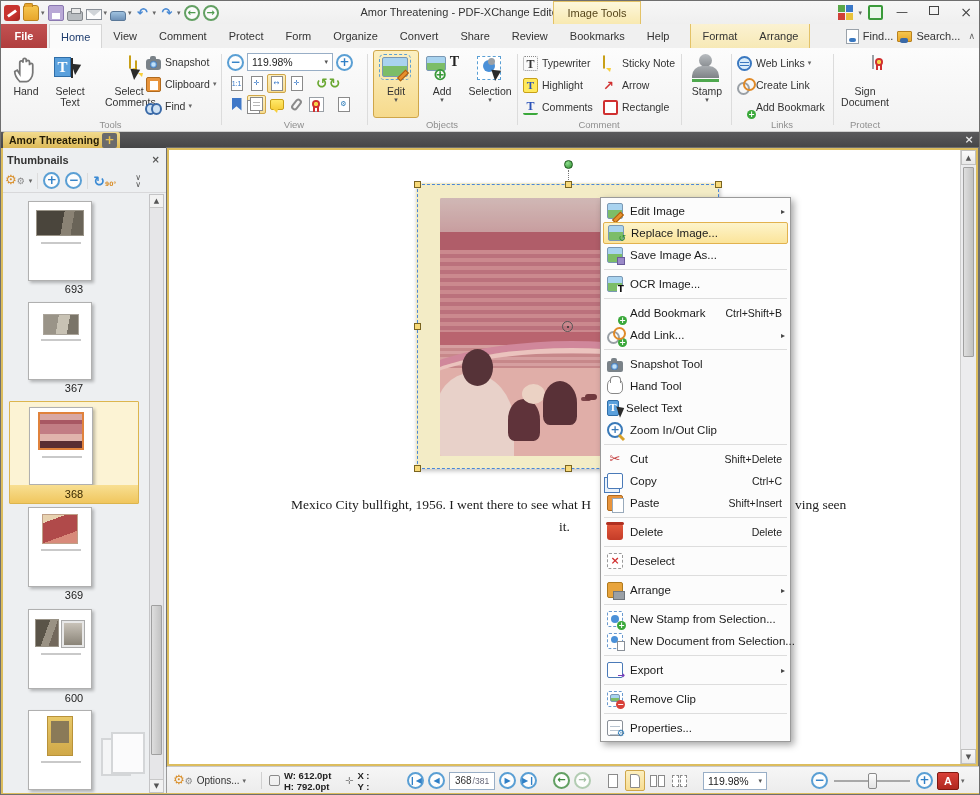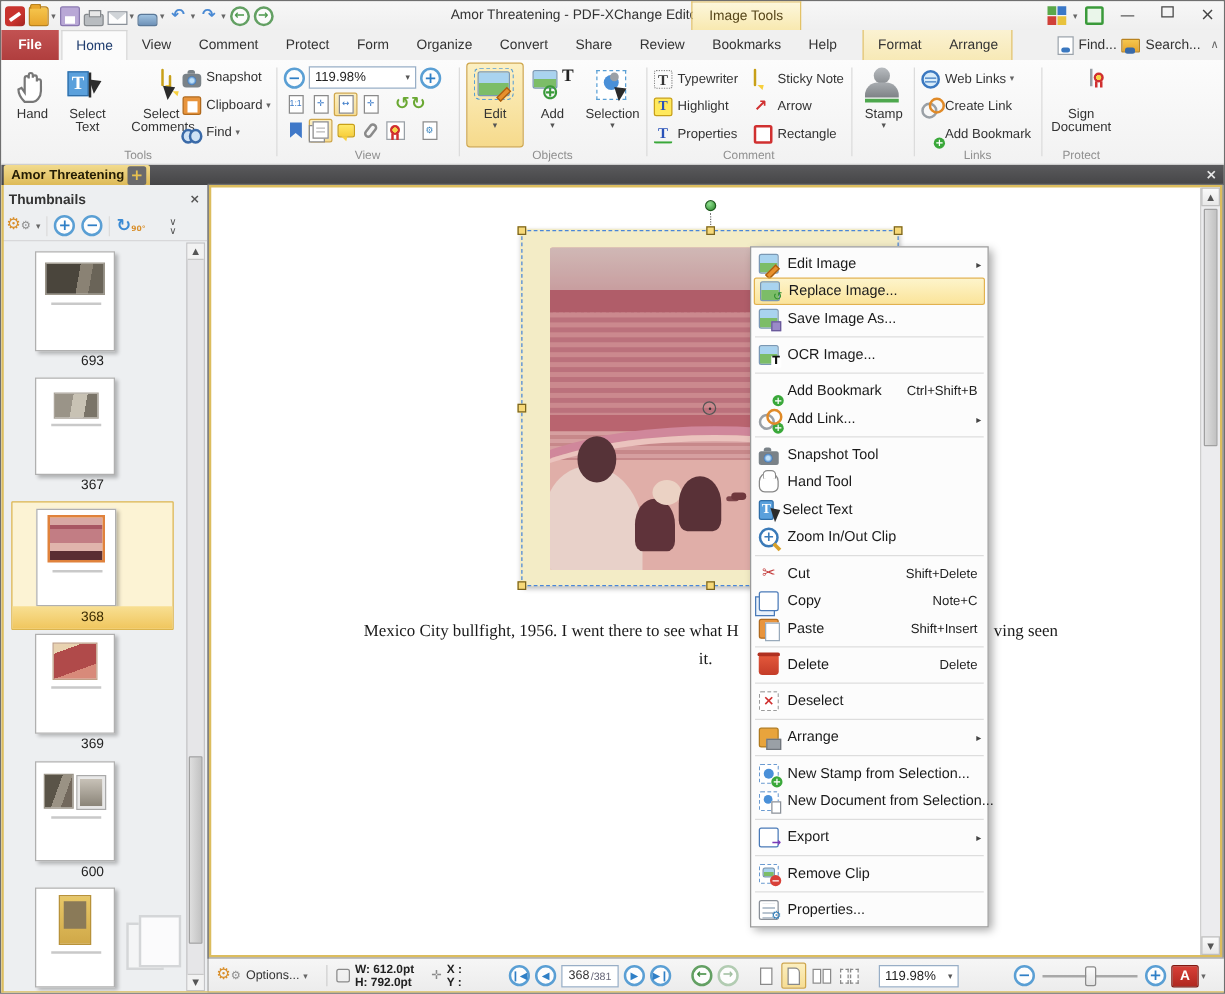--- a/index.html
+++ b/index.html
@@ -398,21 +398,21 @@
     <div class="srow" style="left:522px;top:5px;width:78px">
       <span class="si" style="font:bold 12px/14px 'Liberation Serif',serif;text-align:center;border:1px dotted #888">T</span>
       <span>Typewriter</span>
     </div>
     <div class="srow" style="left:522px;top:27px;width:78px">
       <span class="si hl-t">T</span>
       <span>Highlight</span>
     </div>
     <div class="srow" style="left:522px;top:49px;width:78px">
       <span class="si ul-t">T</span>
-      <span>Properties</span>
+      <span>Comments</span>
     </div>
     <div class="srow" style="left:602px;top:5px;width:76px">
       <span class="si"><span class="note"></span></span>
       <span>Sticky Note</span>
     </div>
     <div class="srow" style="left:602px;top:27px;width:76px">
       <span class="si arrow-red gl">↗</span>
       <span>Arrow</span>
     </div>
     <div class="srow" style="left:602px;top:49px;width:76px">
@@ -629,21 +629,21 @@
     </div>
     <div class="msep"></div>
     <div class="mitem">
       <span class="mi mtxt gl" style="color:#c43c3c">✂</span>
       <span class="lbl">Cut</span>
       <span class="sc">Shift+Delete</span>
     </div>
     <div class="mitem">
       <span class="mi m-copy"></span>
       <span class="lbl">Copy</span>
-      <span class="sc">Note+C</span>
+      <span class="sc">Ctrl+C</span>
     </div>
     <div class="mitem">
       <span class="mi m-paste"></span>
       <span class="lbl">Paste</span>
       <span class="sc">Shift+Insert</span>
     </div>
     <div class="msep"></div>
     <div class="mitem">
       <span class="mi m-trash"></span>
       <span class="lbl">Delete</span>

